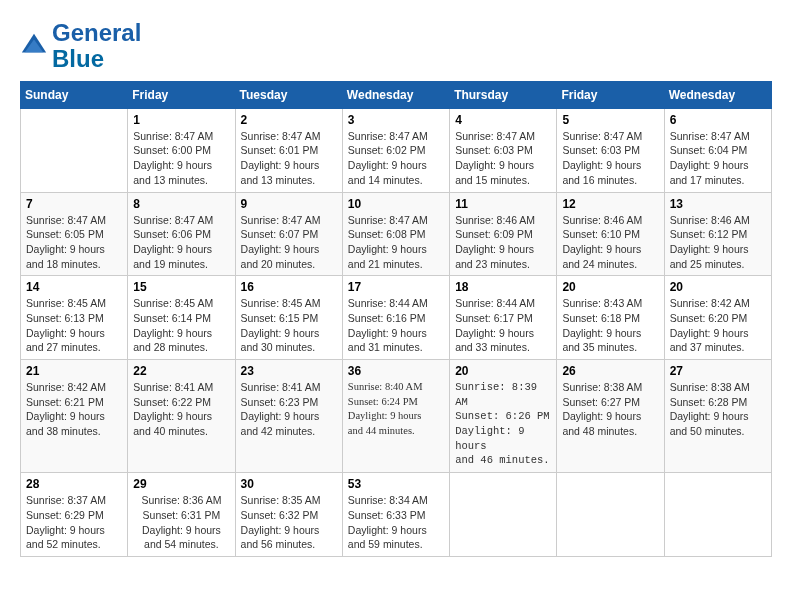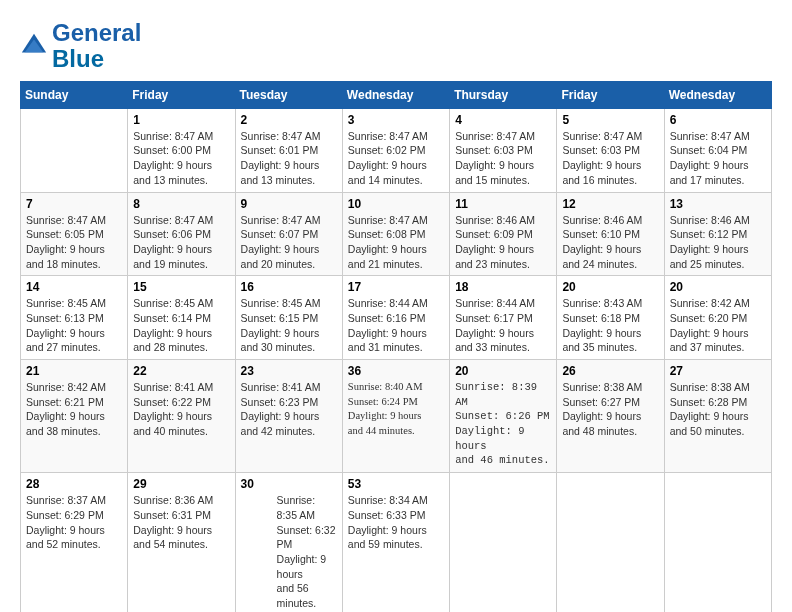--- a/index.html
+++ b/index.html
@@ -319,28 +319,28 @@
       <tr>
         <td>
           <span class="day-num">28</span>
           <div class="day-info" style="white-space: pre-line;">Sunrise: 8:37 AM
 Sunset: 6:29 PM
 Daylight: 9 hours
 and 52 minutes.</div>
         </td>
         <td>
           <span class="day-num">29</span>
-          <div class="day-info" style="white-space: pre-line;">Sunrise: 8:36 AM
+          <div class="day-info" style="white-space: pre-line; text-align: center;">Sunrise: 8:36 AM
 Sunset: 6:31 PM
 Daylight: 9 hours
 and 54 minutes.</div>
         </td>
         <td>
           <span class="day-num">30</span>
-          <div class="day-info" style="white-space: pre-line; margin-left: 36px;">Sunrise: 8:35 AM
+          <div class="day-info" style="white-space: pre-line;">Sunrise: 8:35 AM
 Sunset: 6:32 PM
 Daylight: 9 hours
 and 56 minutes.</div>
         </td>
         <td>
           <span class="day-num">53</span>
           <div class="day-info" style="white-space: pre-line;">Sunrise: 8:34 AM
 Sunset: 6:33 PM
 Daylight: 9 hours
 and 59 minutes.</div>

